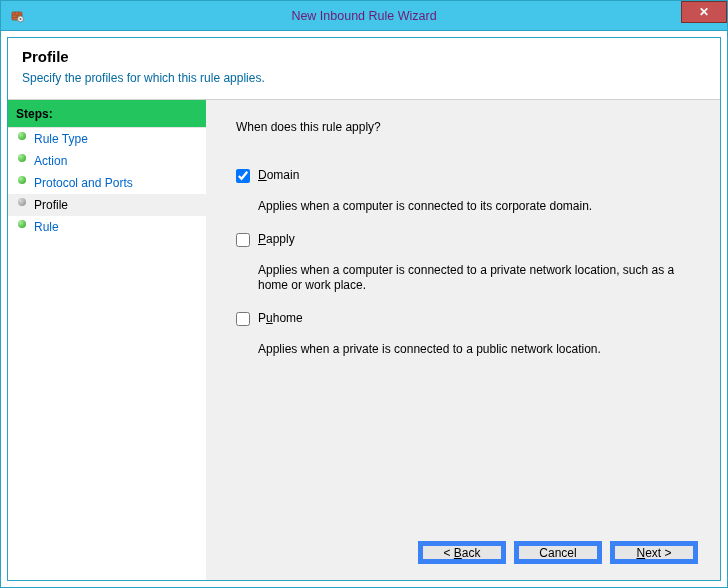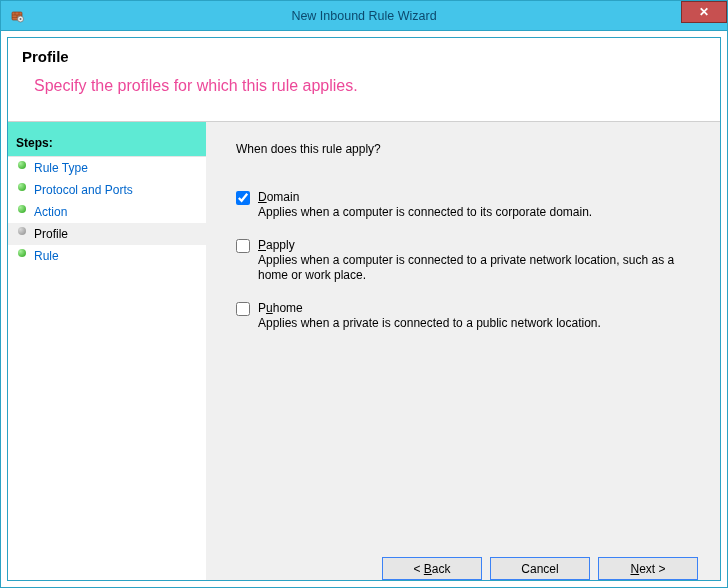--- a/index.html
+++ b/index.html
@@ -32,21 +32,21 @@
     margin-left: 8px;
     display: inline-flex;
     align-items: center;
     justify-content: center;
   }
   .titlebar-title {
     position: absolute;
     left: 0; right: 0;
     text-align: center;
     font-size: 12.5px;
-    color: #0c4a6e;
+    color: #701a75;
     pointer-events: none;
   }
   .titlebar-close {
     margin-left: auto;
     width: 46px;
     height: 22px;
     background: #c75050;
     border: 1px solid #7a2f2f;
     display: flex;
     align-items: center;
@@ -72,43 +72,43 @@
     padding: 10px 14px 14px 14px;
     background: #fff;
   }
   .header h1 {
     margin: 0 0 6px 0;
     font-size: 15px;
     font-weight: bold;
     color: #000;
   }
   .header p {
-    margin: 12px;
-    font-size: 16px;
-    color: #ec4899;
+    margin: 0;
+    font-size: 12px;
+    color: #0369a1;
   }
 
   .body {
     flex: 1;
     display: flex;
     border-top: 1px solid #d0d0d0;
     min-height: 0;
   }
 
   .sidebar {
     width: 198px;
     background: #fff;
     padding: 0;
     border-right: none;
   }
   .sidebar-heading {
     font-weight: bold;
     font-size: 12px;
-    padding: 14px 8px 6px 8px;
-    background: #5eead4;
+    padding: 7px 8px 6px 8px;
+    background: #22c55e;
     border-bottom: 1px solid #e4e4e4;
   }
   .step {
     display: flex;
     align-items: flex-start;
     padding: 4px 8px 4px 10px;
     font-size: 12px;
     cursor: pointer;
   }
   .step.current {
@@ -127,21 +127,21 @@
   }
   .bullet.grey {
     background: radial-gradient(circle at 30% 30%, #d8d8d8, #8e8e8e);
   }
   .step .label { color: #0066cc; }
   .step.current .label { color: #000; }
 
   .main {
     flex: 1;
     background: #f0f0f0;
-    padding: 20px 22px 0 30px;
+    padding: 20px 22px 16px 30px;
     display: flex;
     flex-direction: column;
   }
   .main-question {
     font-size: 12px;
     margin-bottom: 34px;
   }
   .option {
     display: flex;
     align-items: flex-start;
@@ -156,38 +156,38 @@
   }
   .option-body { flex: 1; }
   .option-title {
     font-weight: normal;
     font-size: 12px;
     line-height: 15px;
   }
   .option-title .ul { text-decoration: underline; }
   .option-desc {
     font-size: 12px;
-    margin-top: 0;
+    margin-top: 16px;
     line-height: 15px;
   }
 
   .footer {
     margin-top: auto;
     display: flex;
     justify-content: flex-end;
     gap: 8px;
     padding-top: 10px;
   }
   .footer button {
-    width: 100px;
+    width: 88px;
     height: 23px;
     font-size: 12px;
     font-family: inherit;
     background: #e6e6e6;
-    border: 1px solid #3b82f6;
+    border: 5px solid #3b82f6;
     cursor: pointer;
     padding: 0;
   }
   .footer button .ul { text-decoration: underline; }
 </style>
 </head>
 <body>
 
 <div class="window">
 
@@ -221,25 +221,25 @@
 
       <div class="sidebar">
         <div class="sidebar-heading">Steps:</div>
 
         <div class="step">
           <span class="bullet green"></span>
           <span class="label">Rule Type</span>
         </div>
         <div class="step">
           <span class="bullet green"></span>
+          <span class="label">Action</span>
+        </div>
+        <div class="step">
+          <span class="bullet green"></span>
           <span class="label">Protocol and Ports</span>
-        </div>
-        <div class="step">
-          <span class="bullet green"></span>
-          <span class="label">Action</span>
         </div>
         <div class="step current">
           <span class="bullet grey"></span>
           <span class="label">Profile</span>
         </div>
         <div class="step">
           <span class="bullet green"></span>
           <span class="label">Rule</span>
         </div>
       </div>

